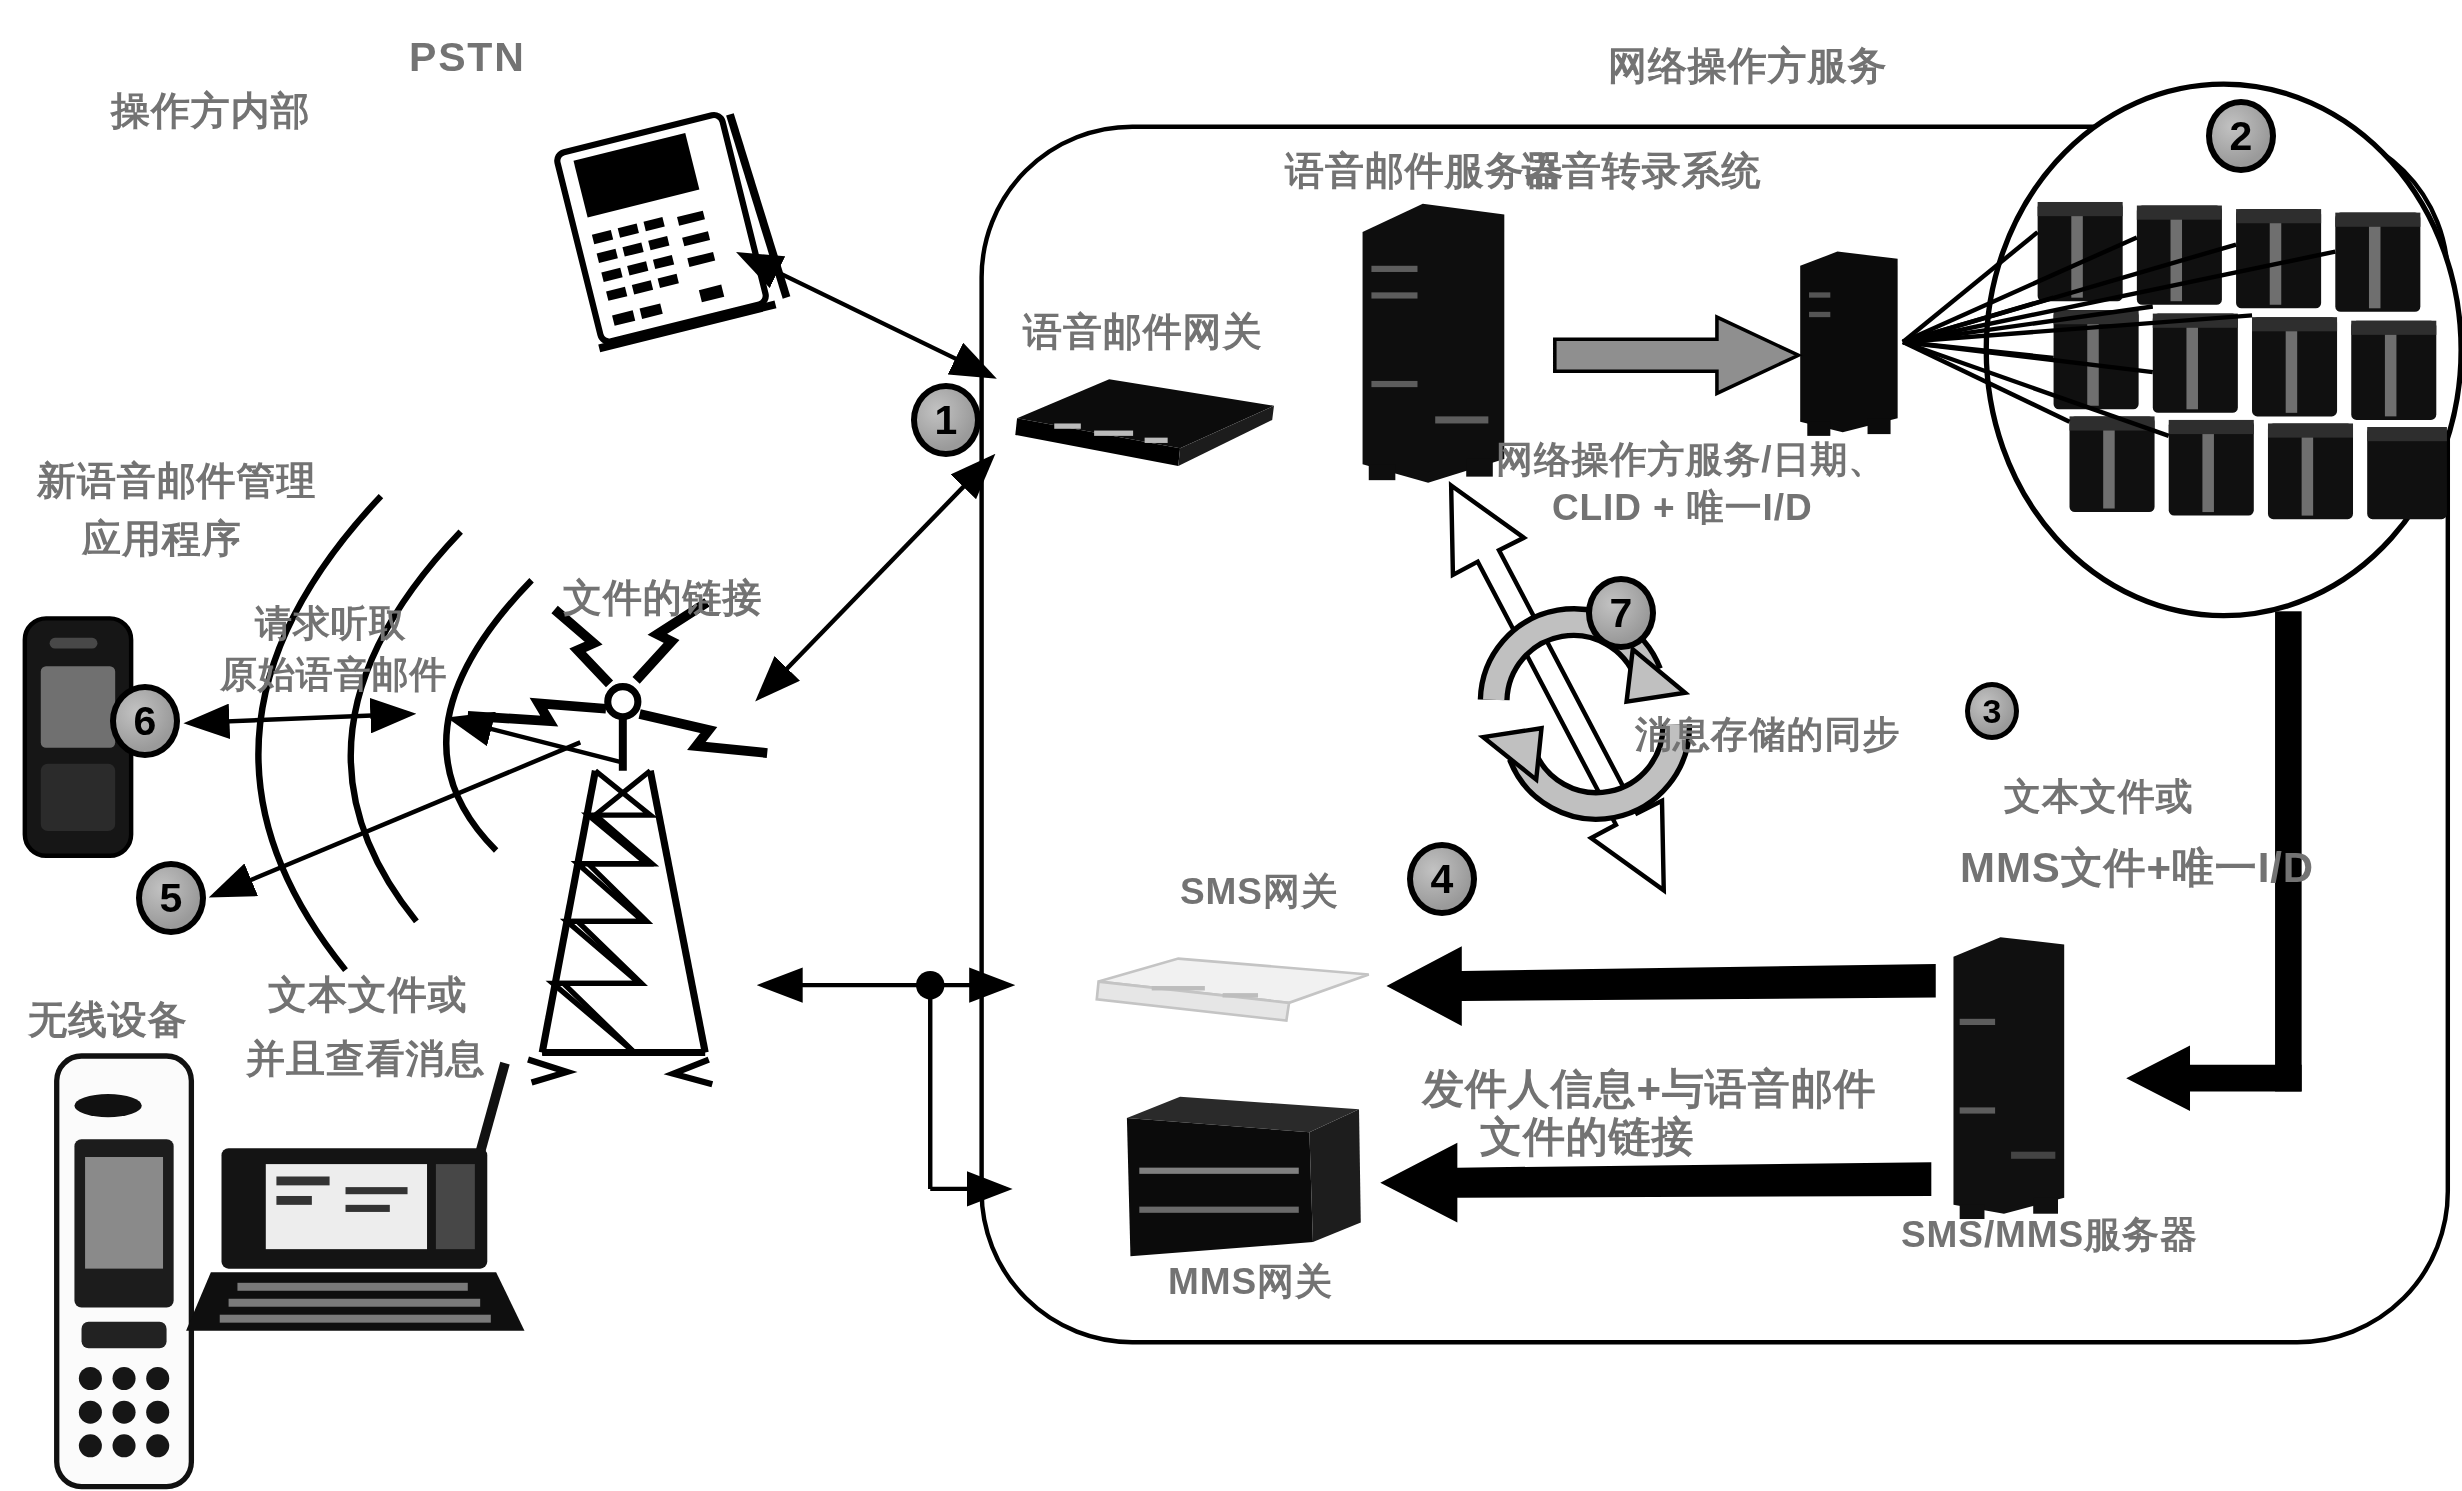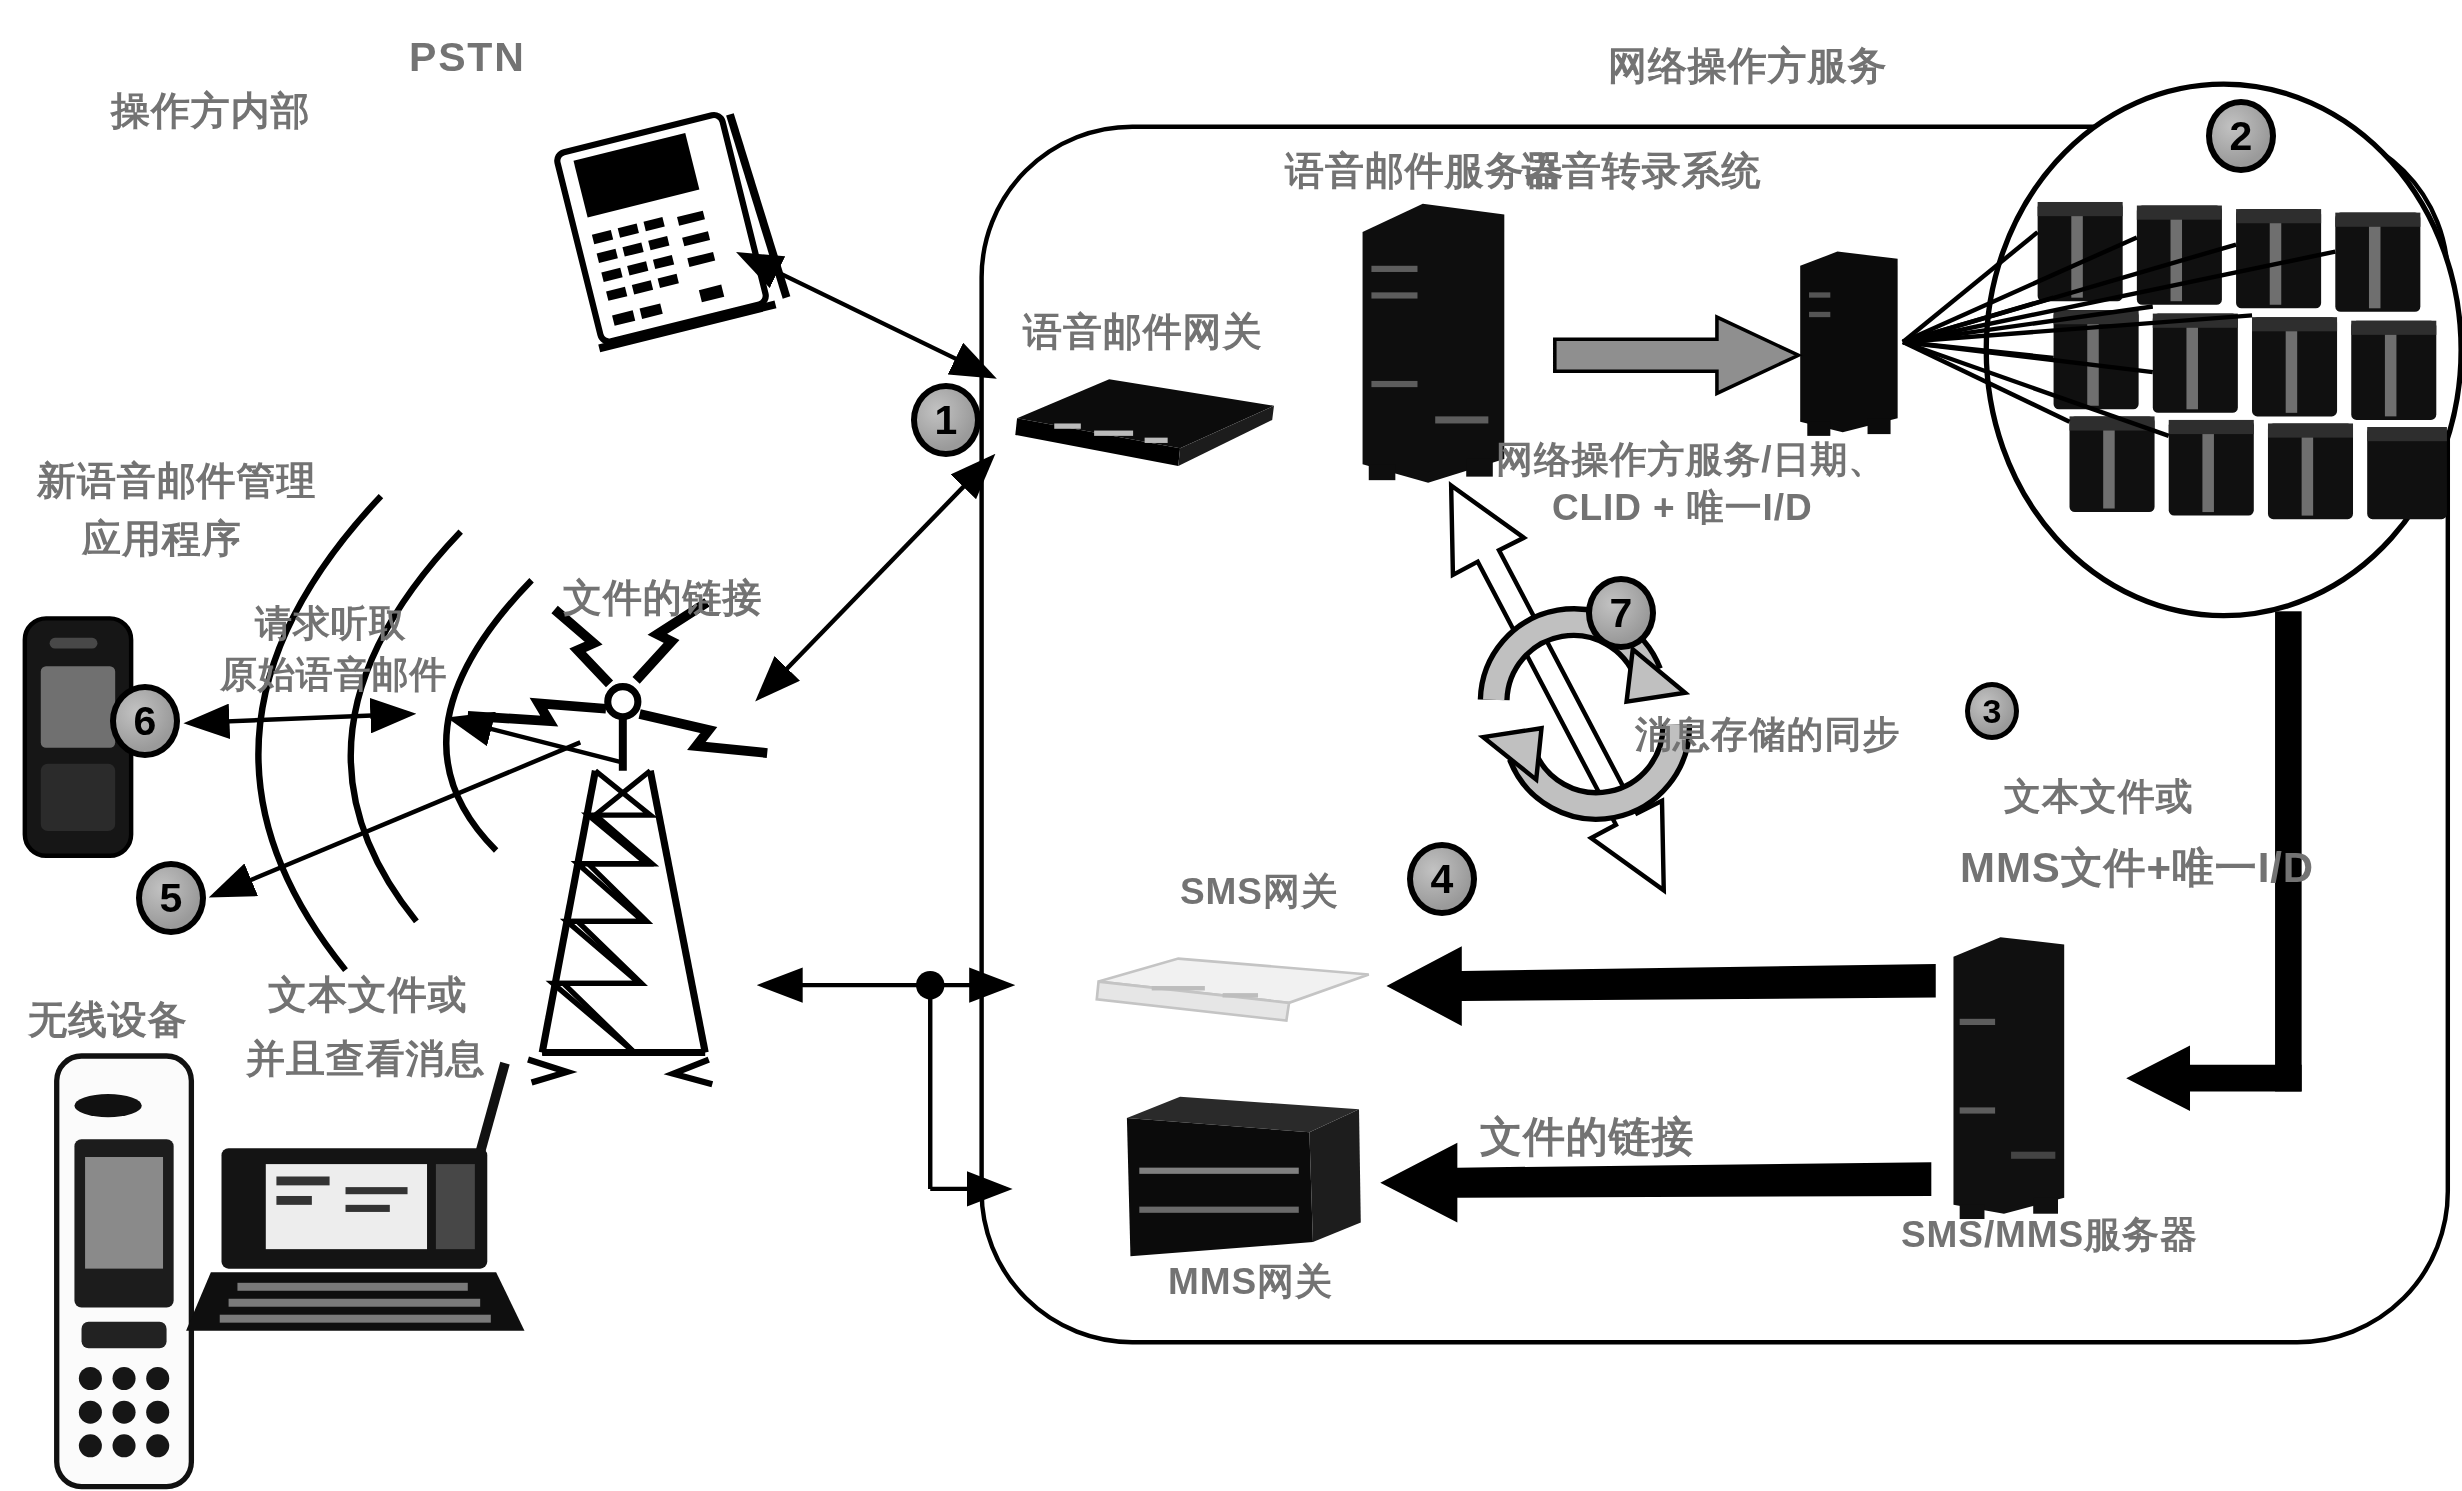--- a/index.html
+++ b/index.html
@@ -302,20 +302,21 @@
   <div class="lbl fs42 ctr" style="left:1496px;top:439px;">网络操作方服务/日期、</div>
   <div class="lbl fs42" style="left:1552px;top:487px;">CLID + 唯一I/D</div>
 
   <div class="lbl fs42" style="left:1635px;top:714px;">消息存储的同步</div>
 
   <div class="lbl fs42" style="left:2004px;top:776px;">文本文件或</div>
   <div class="lbl fs40" style="left:1960px;top:844px;">MMS文件+唯一I/D</div>
 
   <div class="lbl fs42" style="left:1180px;top:871px;">SMS网关</div>
 
+  <div class="lbl fs40" style="left:1422px;top:1065px;">发件人信息+与语音邮件</div>
   <div class="lbl fs40" style="left:1480px;top:1113px;">文件的链接</div>
 
   <div class="lbl fs42" style="left:1168px;top:1261px;">MMS网关</div>
   <div class="lbl fs42" style="left:1901px;top:1214px;">SMS/MMS服务器</div>
 
   <div class="lbl fs44" style="left:37px;top:459px;">新语音邮件管理</div>
   <div class="lbl fs44" style="left:82px;top:517px;">应用程序</div>
 
   <div class="lbl fs42" style="left:255px;top:603px;">请求听取</div>
   <div class="lbl fs42" style="left:220px;top:654px;text-align:center;">原始语音邮件</div>

